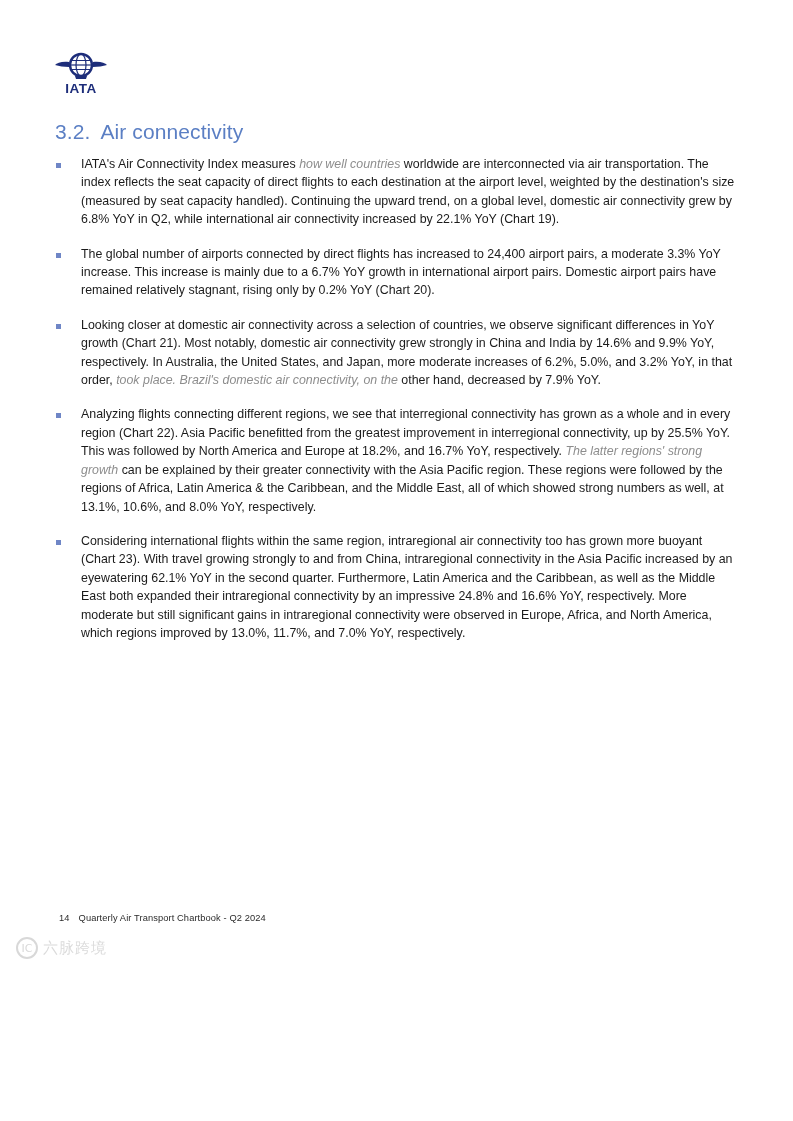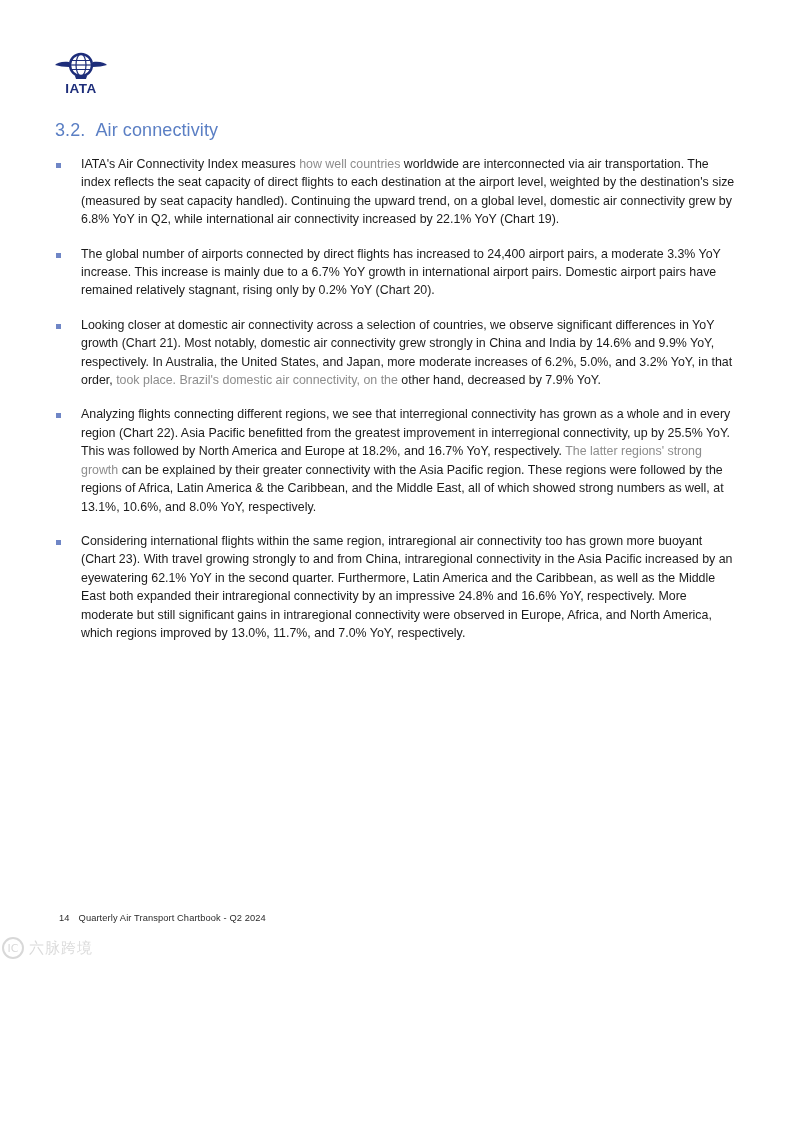--- a/index.html
+++ b/index.html
@@ -43,21 +43,21 @@
     text-align: center;
     width: 52px;
     margin-top: 1px;
   }
 
   
   .section-heading {
     position: absolute;
     left: 55px;
     top: 120px;
-    font-size: 18px;
+    font-size: 21px;
     color: #5b7fc4;
     font-weight: normal;
     letter-spacing: 0.1px;
   }
   .section-heading .num { margin-right: 10px; }
 
   
   .content {
     position: absolute;
     left: 55px;
@@ -81,37 +81,37 @@
     background: #6f86c6;
     margin-left: 1px;
   }
   .bullet-text {
     flex: 1 1 auto;
     font-size: 12.4px;
     line-height: 18.4px;
     color: #1b1b1b;
     text-align: left;
   }
-  .bullet-text .hl { color: #8d8d8d; }
+  .bullet-text .hl { color: #8d8d8d; font-style: italic; }
 
   
   .footer {
     position: absolute;
     left: 59px;
     bottom: 42px;
     font-size: 9.3px;
     color: #2b2b2b;
     letter-spacing: 0.1px;
   }
   .footer .pg { margin-right: 9px; }
 
   
   .watermark {
     position: absolute;
-    left: 2px;
+    left: 16px;
     bottom: 6px;
     display: flex;
     align-items: center;
     opacity: 0.55;
   }
   .wm-mark {
     width: 22px;
     height: 22px;
     border-radius: 50%;
     border: 2px solid #b9b9b9;

